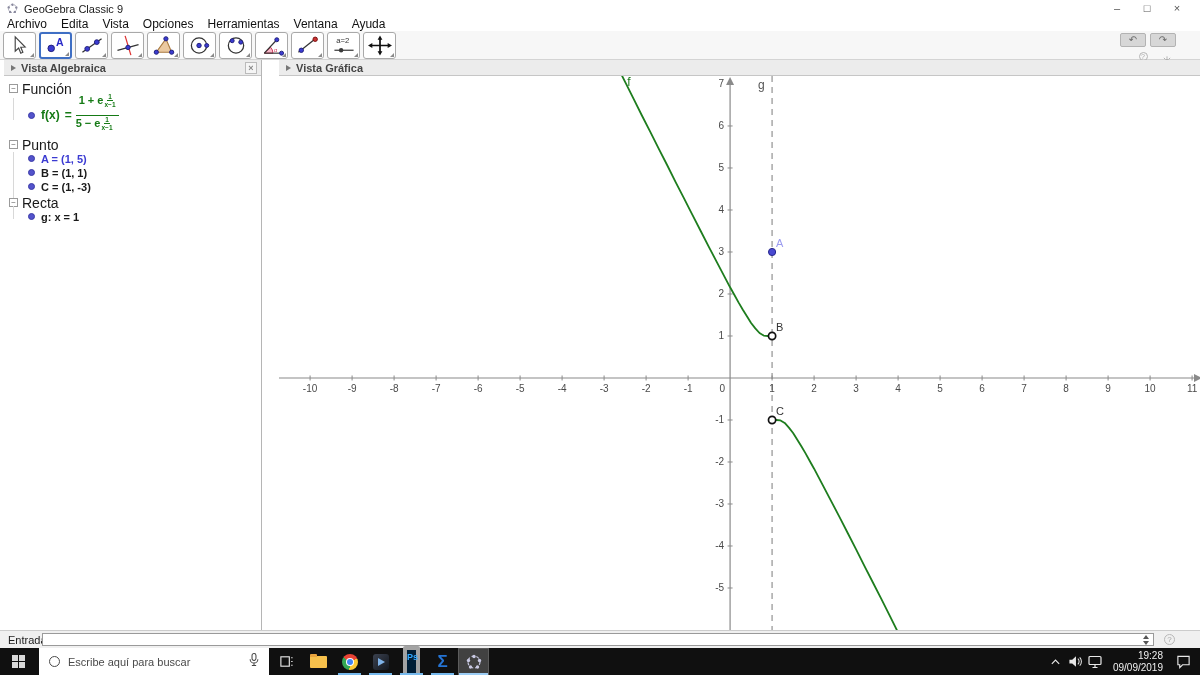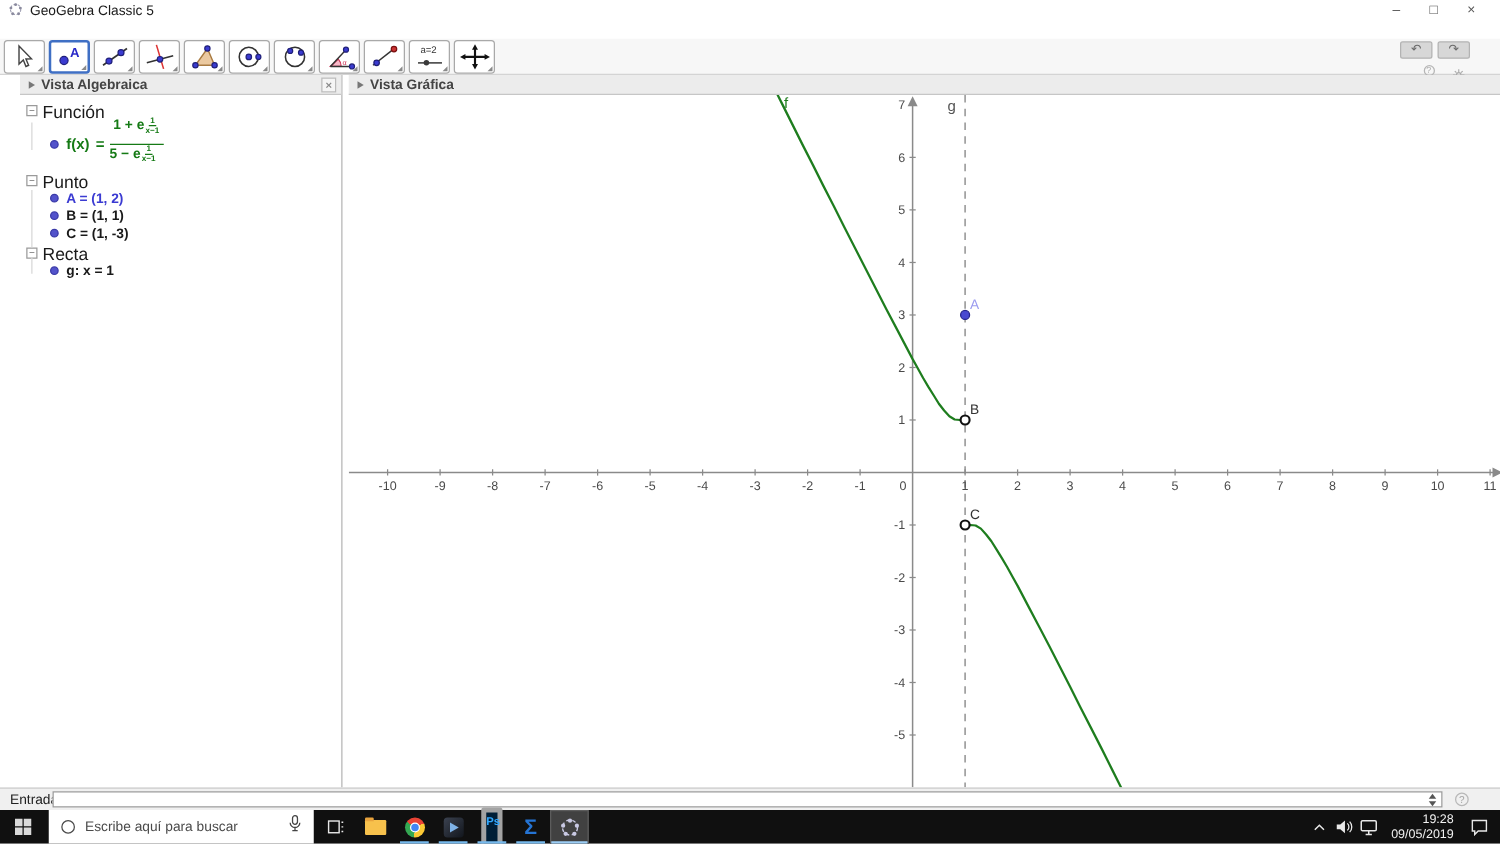--- a/index.html
+++ b/index.html
@@ -26,21 +26,21 @@
   .ur-row { display:flex; gap:4px; }
   .ur-btn { width:26px; height:14px; background:#d7d7d7; border:1px solid #b3b3b3; border-radius:2px; font-size:10px; line-height:12px; text-align:center; color:#6a6a6a; }
   .hg-row { display:flex; gap:14px; justify-content:center; margin-top:5px; }
   .mini-help { width:9px; height:9px; border:1px solid #b5b5b5; border-radius:50%; font-size:7px; line-height:8px; text-align:center; color:#aaa; }
 
   
   .panel-header { height:16px; background:#ececec; border-bottom:1px solid #c6c6c6; display:flex; align-items:center; font-size:11px; font-weight:bold; color:#444; }
   .tri-right { width:0; height:0; border-left:5px solid #777; border-top:3.5px solid transparent; border-bottom:3.5px solid transparent; margin:0 5px 0 7px; }
   .hdr-close { margin-left:auto; margin-right:4px; width:12px; height:12px; font-size:9px; line-height:11px; text-align:center; color:#888; border:1px solid #bbb; background:#f5f5f5; }
 
-  .algebra-panel { position:absolute; left:16px; top:60px; width:258px; height:570px; background:#fff; border-right:1px solid #b5b5b5; }
+  .algebra-panel { position:absolute; left:4px; top:60px; width:258px; height:570px; background:#fff; border-right:1px solid #b5b5b5; }
   .alg-content { position:relative; padding-top:3px; }
   .group-row { display:flex; align-items:center; height:13px; margin-top:3px; }
   .collapse-box { width:9px; height:9px; border:1px solid #9a9a9a; background:#fff; color:#666; font-size:8px; line-height:7px; text-align:center; margin:0 4px 0 5px; }
   .group-label { font-size:14px; color:#1a1a1a; }
   .obj-row { display:flex; align-items:center; margin-left:24px; height:13px; margin-top:1px; font-size:11px; font-weight:bold; color:#1a1a1a; }
   .bullet { width:7px; height:7px; border-radius:50%; background:#5353cb; border:1px solid #3a3aa8; margin-right:6px; flex:none; }
   .row-a { color:#3b3bd2; }
   .fx-row { display:flex; align-items:center; margin-left:24px; height:40px; }
   .fx-name,.fx-eq { color:#157a15; font-weight:bold; font-size:12px; }
   .fx-eq { margin:0 4px 0 5px; }
@@ -64,21 +64,21 @@
   .spinner { position:absolute; left:1143px; top:4px; display:flex; flex-direction:column; gap:2px; }
   .sp-up { width:0; height:0; border-left:3px solid transparent; border-right:3px solid transparent; border-bottom:4px solid #555; }
   .sp-down { width:0; height:0; border-left:3px solid transparent; border-right:3px solid transparent; border-top:4px solid #555; }
   .input-help { position:absolute; left:1164px; top:3px; width:11px; height:11px; border:1px solid #b8b8b8; border-radius:50%; color:#a5a5a5; font-size:8px; line-height:10px; text-align:center; background:#f0f0f0; }
 
   
   .taskbar { position:absolute; left:0; top:648px; width:1200px; height:27px; background:#101010; display:flex; align-items:center; }
   .start-btn { width:36px; height:27px; display:flex; align-items:center; justify-content:center; }
   .win-logo { display:grid; grid-template-columns:6px 6px; grid-template-rows:6px 6px; gap:1px; }
   .win-logo div { background:#d9d9d9; }
-  .search-box { width:212px; height:27px; background:#fff; display:flex; align-items:center; margin-left:3px; }
+  .search-box { width:230px; height:27px; background:#fff; display:flex; align-items:center; margin-left:3px; }
   .cortana-ring { width:11px; height:11px; border:1.6px solid #4a4a4a; border-radius:50%; margin:0 8px 0 10px; flex:none; }
   .search-text { font-size:11px; color:#4a4a4a; flex:1; }
   .taskview-btn { width:34px; height:27px; display:flex; align-items:center; justify-content:center; }
   .tb-slot { position:relative; width:31px; height:27px; display:flex; align-items:center; justify-content:center; }
   .tb-slot.active { background:#414141; box-shadow:inset 0 0 0 1px #5c5c5c; }
   .run-line { position:absolute; bottom:0; left:4px; width:23px; height:2px; background:#76b9ed; }
   .tb-slot.active .run-line { left:1px; width:29px; background:#9ccdf5; }
   .folder-icon { position:relative; width:17px; height:12px; background:#f7c14c; border-radius:1px; }
   .folder-icon:before { content:""; position:absolute; left:0; top:-2px; width:7px; height:3px; background:#e8a33d; border-radius:1px 1px 0 0; }
   .chrome-icon { width:16px; height:16px; border-radius:50%; background:conic-gradient(from -55deg,#ea4335 0 120deg,#fcc934 120deg 240deg,#34a853 240deg 360deg); display:flex; align-items:center; justify-content:center; }
@@ -102,28 +102,37 @@
     <span class="logo">
       <svg width="11" height="11" viewBox="0 0 16 16">
           <circle cx="8" cy="8" r="6" fill="none" stroke="#9a9aae" stroke-width="1.2" stroke-dasharray="3 2"></circle>
           <circle cx="8" cy="2.5" r="1.7" fill="#8a8a9e"></circle>
           <circle cx="13.5" cy="6.5" r="1.7" fill="#8a8a9e"></circle>
           <circle cx="11.5" cy="13" r="1.7" fill="#8a8a9e"></circle>
           <circle cx="4.5" cy="13" r="1.7" fill="#8a8a9e"></circle>
           <circle cx="2.5" cy="6.5" r="1.7" fill="#8a8a9e"></circle>
         </svg>
     </span>
-    <span class="title">GeoGebra Classic 5</span>
+    <span class="title">GeoGebra Classic 9</span>
     <div class="win-controls">
       <span class="win-btn">–</span>
       <span class="win-btn">□</span>
       <span class="win-btn">×</span>
     </div>
   </div>
 
+  <div class="menubar">
+    <span class="menu-item">Archivo</span>
+    <span class="menu-item">Edita</span>
+    <span class="menu-item">Vista</span>
+    <span class="menu-item">Opciones</span>
+    <span class="menu-item">Herramientas</span>
+    <span class="menu-item">Ventana</span>
+    <span class="menu-item">Ayuda</span>
+  </div>
 
   <div class="toolbar">
     <div class="tool-btn">
       <svg width="28" height="23" viewBox="0 0 28 24">
           <path d="M9 3 L9 18 L12.6 14.6 L14.8 20 L17 19 L14.8 13.8 L19.4 13.6 Z" fill="#fff" stroke="#444" stroke-width="1.2"></path>
         </svg>
       <span class="dd-corner"></span>
     </div>
     <div class="tool-btn selected">
       <svg width="28" height="23" viewBox="0 0 28 24">
@@ -253,21 +262,21 @@
               </span></span>
         </span>
       </div>
 
       <div class="group-row">
         <span class="collapse-box">−</span>
         <span class="group-label">Punto</span>
       </div>
       <div class="obj-row row-a">
         <span class="bullet"></span>
-        <span>A = (1, 2)</span>
+        <span>A = (1, 5)</span>
       </div>
       <div class="obj-row">
         <span class="bullet"></span>
         <span>B = (1, 1)</span>
       </div>
       <div class="obj-row">
         <span class="bullet"></span>
         <span>C = (1, -3)</span>
       </div>
 
@@ -459,21 +468,21 @@
           </svg>
         </span>
       <span class="tray-icon">
           <svg width="16" height="14" viewBox="0 0 16 14">
             <rect x="1" y="1.5" width="12" height="8" rx="1" fill="none" stroke="#e8e8e8" stroke-width="1.2"></rect>
             <path d="M4.5 12.5 h5 M7 9.5 v3" stroke="#e8e8e8" stroke-width="1.2"></path>
           </svg>
         </span>
       <span class="clock">
         <div>19:28</div>
-        <div>09/05/2019</div>
+        <div>09/09/2019</div>
       </span>
       <span class="action-btn">
           <svg width="15" height="15" viewBox="0 0 16 16">
             <path d="M2 2.5 h12 v9 h-7 l-3 3 v-3 H2 Z" fill="none" stroke="#e8e8e8" stroke-width="1.2"></path>
           </svg>
         </span>
     </div>
   </div>
 
 </div>

